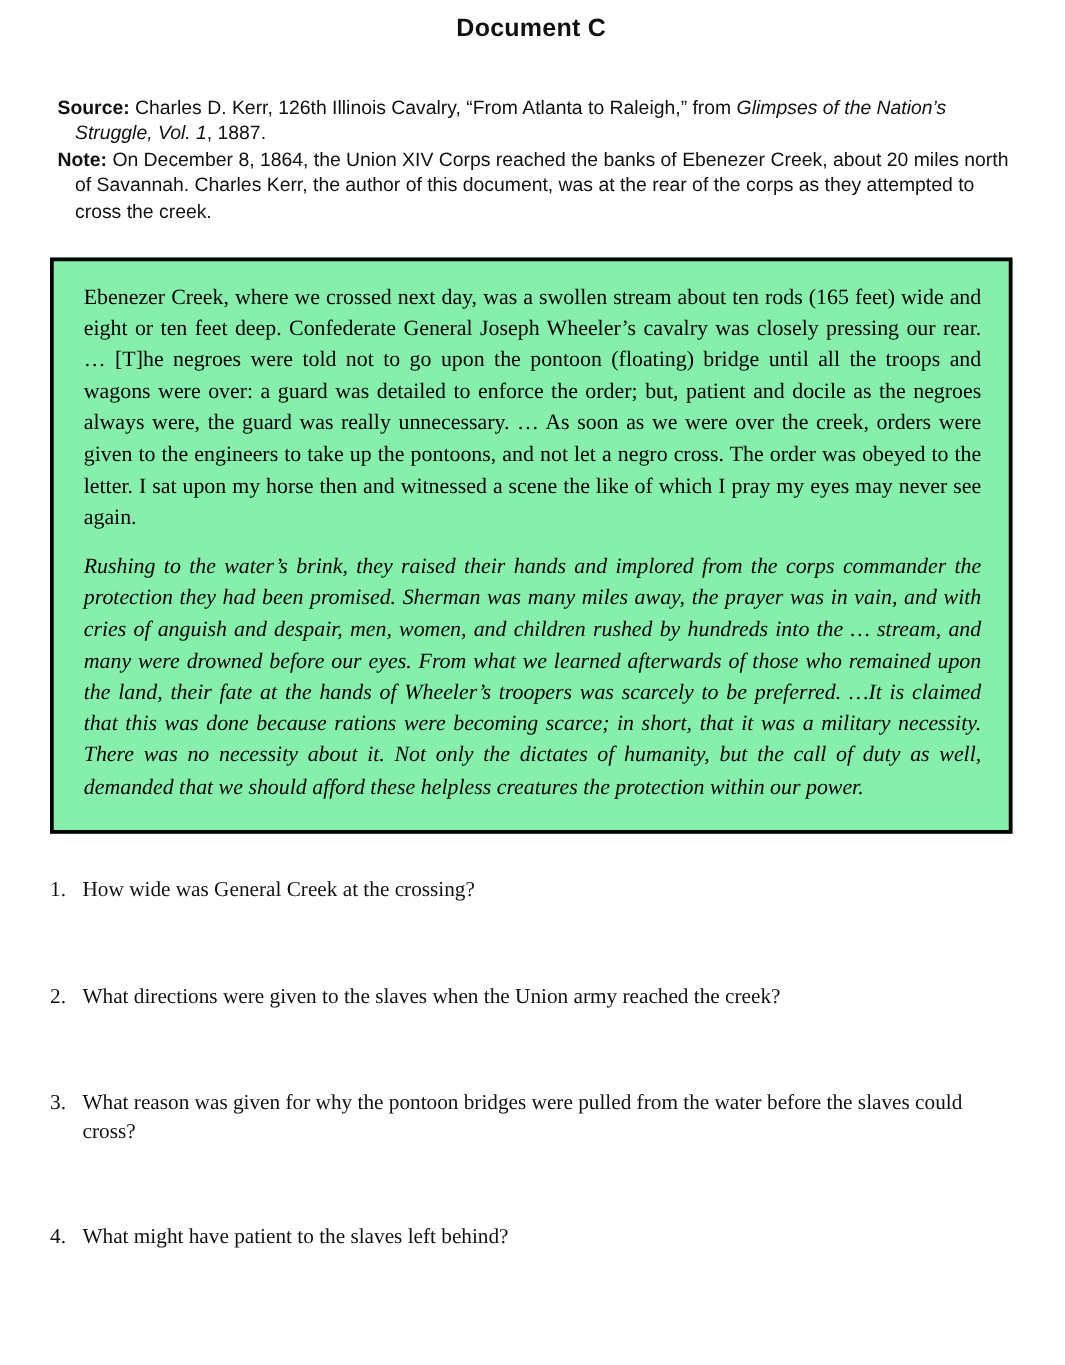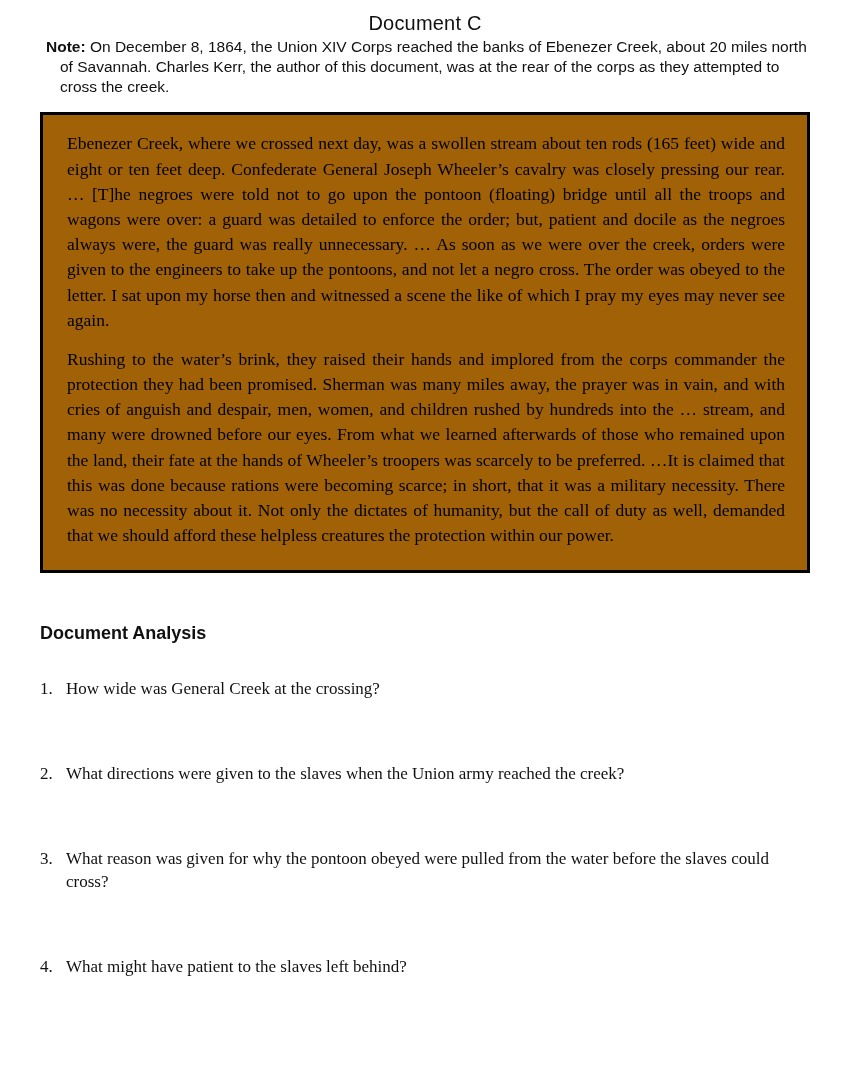--- a/index.html
+++ b/index.html
@@ -17,49 +17,49 @@
   .page {
     width: 852px;
     min-height: 1092px;
     padding: 12px 42px 20px 40px;
   }
   .title {
     margin: 0;
     text-align: center;
     font-family: "Liberation Sans", sans-serif;
     font-size: 20px;
-    font-weight: normal;
+    font-weight: bold;
     letter-spacing: 0.2px;
   }
   .meta {
     font-family: "Liberation Sans", sans-serif;
     font-size: 15.5px;
     line-height: 1.3;
     margin: 0;
     padding-left: 20px;
     text-indent: -14px;
     color: #111111;
   }
   .meta.source { margin-top: 42px; }
   .meta.note   { margin-top: 2px; }
   .meta strong { font-weight: bold; }
   .meta em     { font-style: italic; }
   .quote-box {
-    margin-top: 15px;
+    margin-top: 26px;
     border: 3px solid #000000;
     padding: 16px 22px 22px 24px;
     font-family: "Liberation Serif", serif;
     font-size: 17.5px;
     line-height: 1.44;
     text-align: justify;
     color: #000000;
-    background: #a16207;
+    background: #86efac;
   }
   .quote-box p { margin: 0; }
-  .quote-box p + p { margin-top: 14px; }
+  .quote-box p + p { margin-top: 14px; font-style: italic; }
   .analysis-heading {
     margin: 50px 0 0 0;
     font-family: "Liberation Sans", sans-serif;
     font-size: 18px;
     font-weight: bold;
   }
   .question {
     display: flex;
     align-items: flex-start;
     font-family: "Liberation Serif", serif;
@@ -74,43 +74,43 @@
   }
   .qtext { flex: 1 1 auto; }
 </style>
 </head>
 <body>
 
 <div class="page">
 
   <h1 class="title">Document C</h1>
 
+  <p class="meta source"><strong>Source:</strong><span> Charles D. Kerr, 126th Illinois Cavalry, “From Atlanta to Raleigh,” from </span><em>Glimpses of the Nation’s Struggle, Vol. 1</em><span>, 1887.</span></p>
 
   <p class="meta note"><strong>Note:</strong><span> On December 8, 1864, the Union XIV Corps reached the banks of Ebenezer Creek, about 20 miles north of Savannah. Charles Kerr, the author of this document, was at the rear of the corps as they attempted to cross the creek.</span></p>
 
   <div class="quote-box">
     <p>Ebenezer Creek, where we crossed next day, was a swollen stream about ten rods (165 feet) wide and eight or ten feet deep. Confederate General Joseph Wheeler’s cavalry was closely pressing our rear. … [T]he negroes were told not to go upon the pontoon (floating) bridge until all the troops and wagons were over: a guard was detailed to enforce the order; but, patient and docile as the negroes always were, the guard was really unnecessary. … As soon as we were over the creek, orders were given to the engineers to take up the pontoons, and not let a negro cross. The order was obeyed to the letter. I sat upon my horse then and witnessed a scene the like of which I pray my eyes may never see again.</p>
     <p>Rushing to the water’s brink, they raised their hands and implored from the corps commander the protection they had been promised. Sherman was many miles away, the prayer was in vain, and with cries of anguish and despair, men, women, and children rushed by hundreds into the … stream, and many were drowned before our eyes. From what we learned afterwards of those who remained upon the land, their fate at the hands of Wheeler’s troopers was scarcely to be preferred. …It is claimed that this was done because rations were becoming scarce; in short, that it was a military necessity. There was no necessity about it. Not only the dictates of humanity, but the call of duty as well, demanded that we should afford these helpless creatures the protection within our power.</p>
   </div>
 
-  <h2 class="analysis-heading">Document Analysis</h2>
 
   <div class="question first">
     <span class="qnum">1.</span>
     <span class="qtext">How wide was General Creek at the crossing?</span>
   </div>
 
   <div class="question">
     <span class="qnum">2.</span>
     <span class="qtext">What directions were given to the slaves when the Union army reached the creek?</span>
   </div>
 
   <div class="question">
     <span class="qnum">3.</span>
-    <span class="qtext">What reason was given for why the pontoon obeyed were pulled from the water before the slaves could cross?</span>
+    <span class="qtext">What reason was given for why the pontoon bridges were pulled from the water before the slaves could cross?</span>
   </div>
 
   <div class="question">
     <span class="qnum">4.</span>
     <span class="qtext">What might have patient to the slaves left behind?</span>
   </div>
 
 </div>
 
 </body></html>

